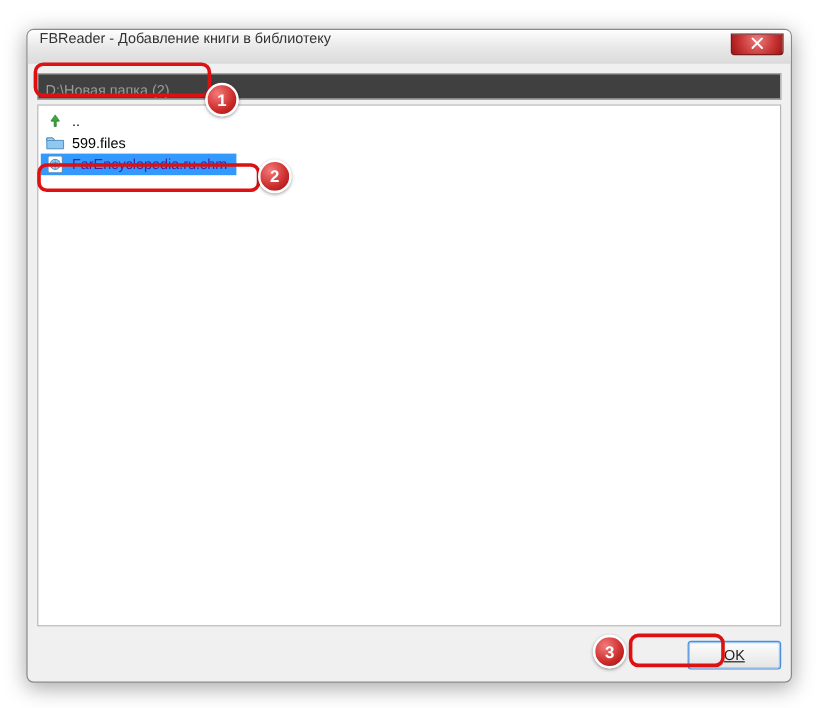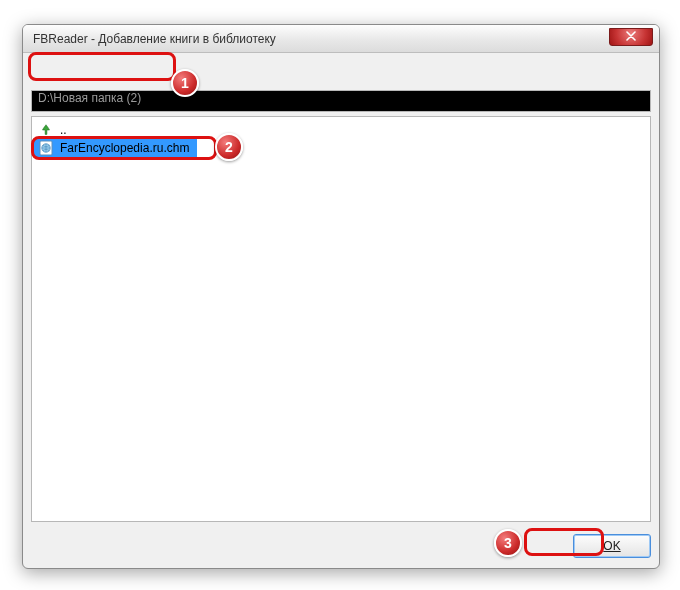--- a/index.html
+++ b/index.html
@@ -21,48 +21,47 @@
     box-shadow: 0 4px 18px rgba(0,0,0,0.35);
     overflow: visible;
   }
   .titlebar {
     position: relative;
     height: 28px;
     background: linear-gradient(#fefefe, #e8e8e8 55%, #dcdcdc);
     border-bottom: 1px solid #bdbdbd;
     border-radius: 5px 5px 0 0;
     display: flex;
-    align-items: center;
+    align-items: flex-start;
     padding-left: 10px;
   }
   .titlebar-title { font-size: 12px; color: #333; }
   .close-btn {
     position: absolute;
     right: 6px; top: 3px;
     width: 44px; height: 18px;
     background: radial-gradient(circle at 50% 25%, #eb7b7b, #c73434 60%, #a01414);
     border: 1px solid #7a1b1b;
     border-radius: 0 0 3px 3px;
     display: flex; align-items: center; justify-content: center;
   }
   .close-btn svg { width: 10px; height: 10px; }
   .client {
     position: absolute;
     left: 8px; right: 8px; top: 36px; bottom: 46px;
     display: flex; flex-direction: column;
   }
   .pathbox {
     height: 22px;
-    background: #000000;
+    background: #404040;
     border: 1px solid #b7b7b7;
-    display: flex; align-items: flex-start;
+    display: flex; align-items: flex-end;
     padding: 0 6px;
     color: #9a9a9a;
     font-size: 12px;
-    margin-top: 29px;
   }
   .filelist {
     flex: 1;
     margin-top: 4px;
     background: #fff;
     border: 1px solid #b7b7b7;
     padding: 4px 2px;
     overflow: hidden;
     position: relative;
   }
@@ -74,21 +73,21 @@
     font-size: 12px;
     color: #000;
   }
   .row.selected {
     background: #3399ff;
     color: #fff;
     width: -moz-fit-content;
     width: fit-content;
     padding-right: 8px;
   }
-  .row.selected span { color: #000000; }
+  .row.selected span { color: #4c1d95; }
   .icon-slot { width: 16px; height: 16px; display:flex; align-items:center; justify-content:center; }
   .buttonbar {
     position: absolute;
     left: 8px; right: 8px; bottom: 10px;
     display: flex; justify-content: flex-end; gap: 8px;
     align-items: center;
   }
   .btn {
     min-width: 78px; height: 24px;
     background: linear-gradient(#fdfdfd, #e4e4e4);
@@ -148,20 +147,29 @@
 
     <div class="filelist">
       <div class="row">
         <span class="icon-slot">
           <svg class="ico-up-arrow" viewBox="0 0 16 16">
               <path d="M8 2 C5 6 5 6 4 8 L7 8 L7 13 L9 13 L9 8 L12 8 C11 6 11 6 8 2 Z" fill="#3aa53a" stroke="#1e6b1e" stroke-width="0.6"></path>
             </svg>
         </span>
         <span>..</span>
       </div>
+      <div class="row">
+        <span class="icon-slot">
+          <svg class="ico-folder" viewBox="0 0 16 14">
+              <path d="M1 3 L6 3 L7.5 5 L15 5 L15 12 L1 12 Z" fill="#8fc9f0" stroke="#3a7fb5" stroke-width="0.7"></path>
+              <path d="M1 3 L6 3 L7.5 5 L1 5 Z" fill="#b7def7" stroke="#3a7fb5" stroke-width="0.7"></path>
+            </svg>
+        </span>
+        <span>599.files</span>
+      </div>
       <div class="row selected">
         <span class="icon-slot">
           <svg class="ico-chm" viewBox="0 0 16 16">
               <rect x="2" y="1" width="12" height="14" rx="1" fill="#ffffff" stroke="#5b8fbd"></rect>
               <circle cx="8" cy="8" r="4.2" fill="#9ed2ef" stroke="#3a7fb5" stroke-width="0.7"></circle>
               <path d="M3.8 8 H12.2 M8 3.8 V12.2 M4.5 5 C6 7 10 7 11.5 5 M4.5 11 C6 9 10 9 11.5 11" stroke="#3a7fb5" stroke-width="0.5" fill="none"></path>
             </svg>
         </span>
         <span>FarEncyclopedia.ru.chm</span>
       </div>

